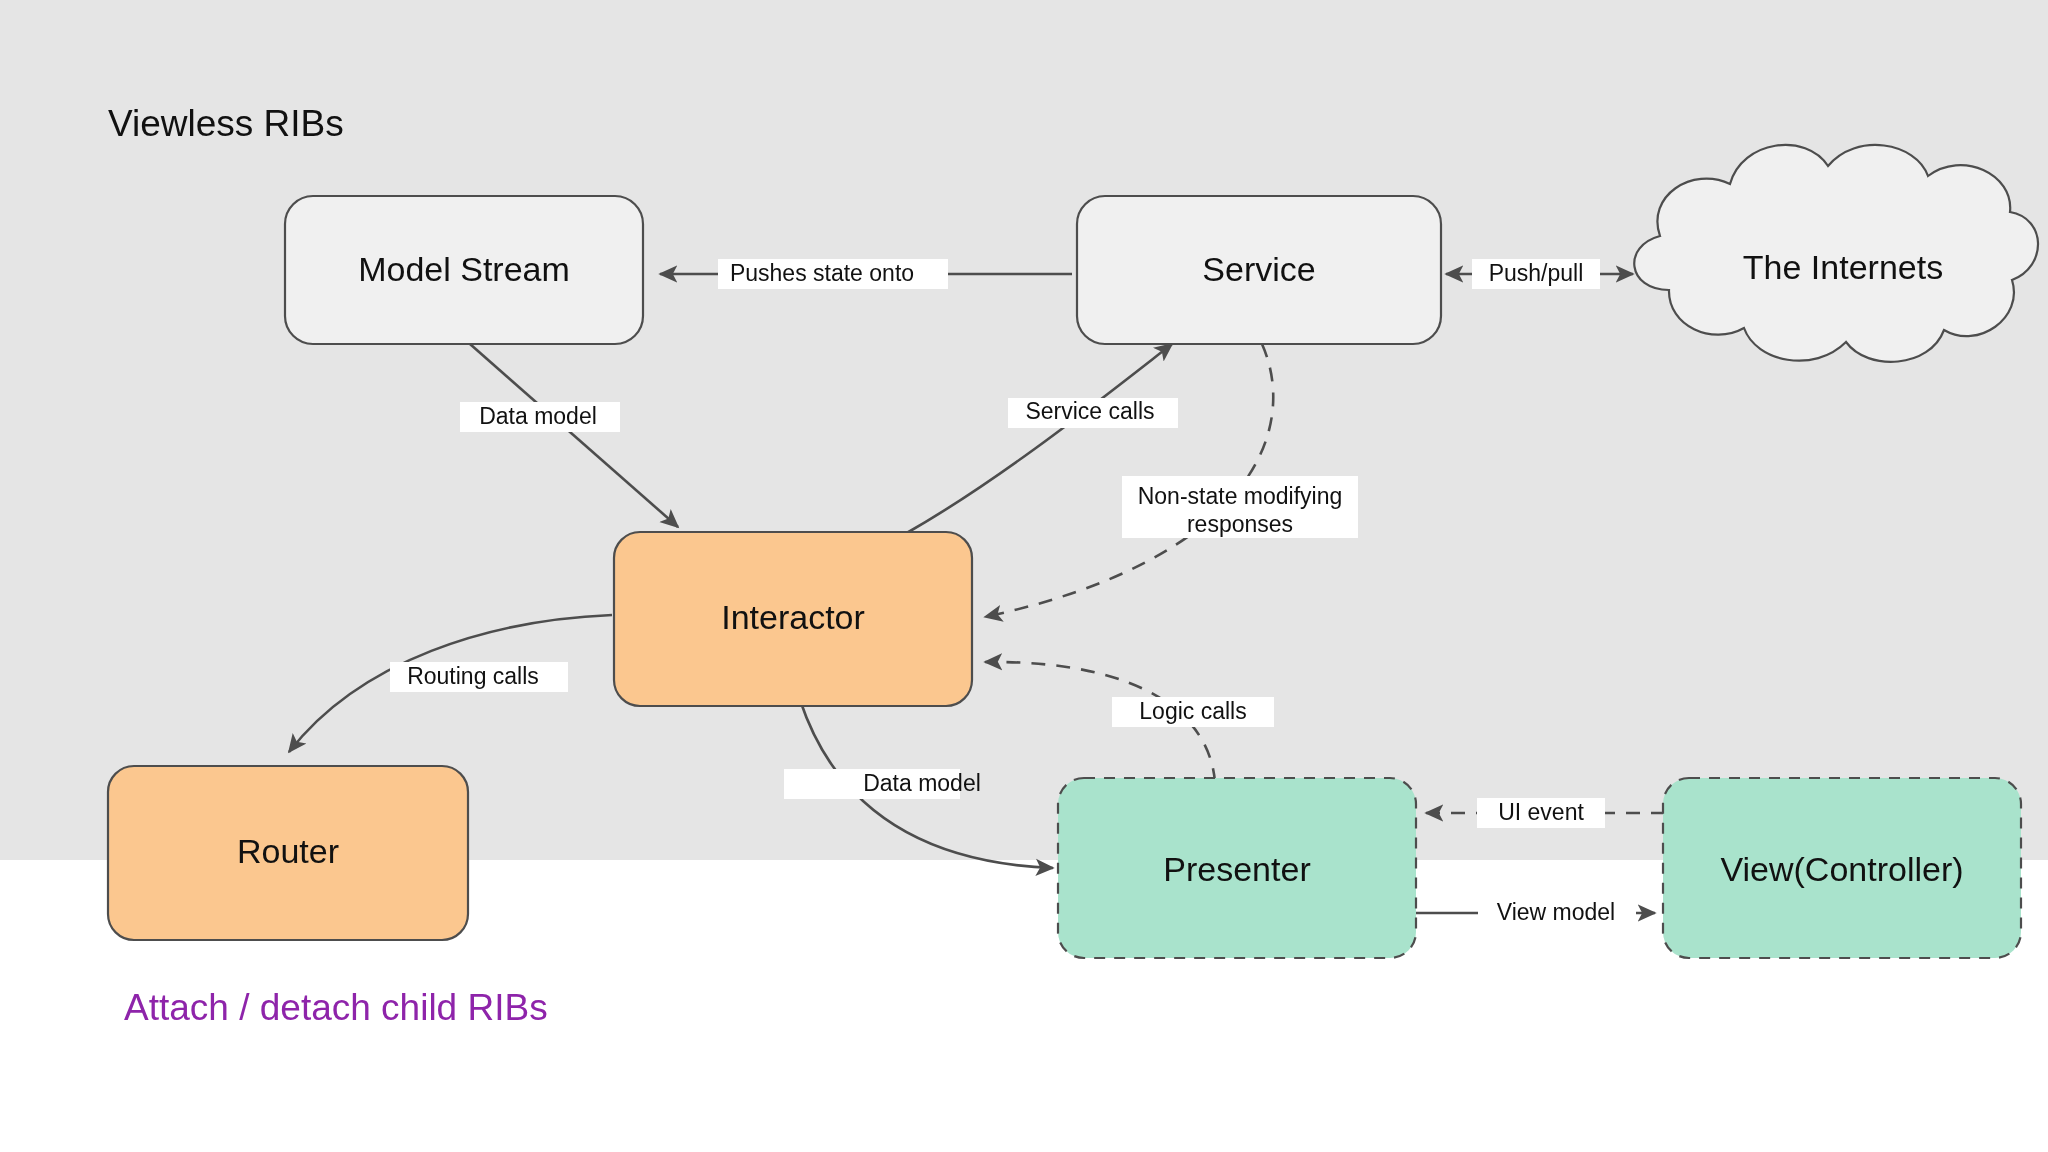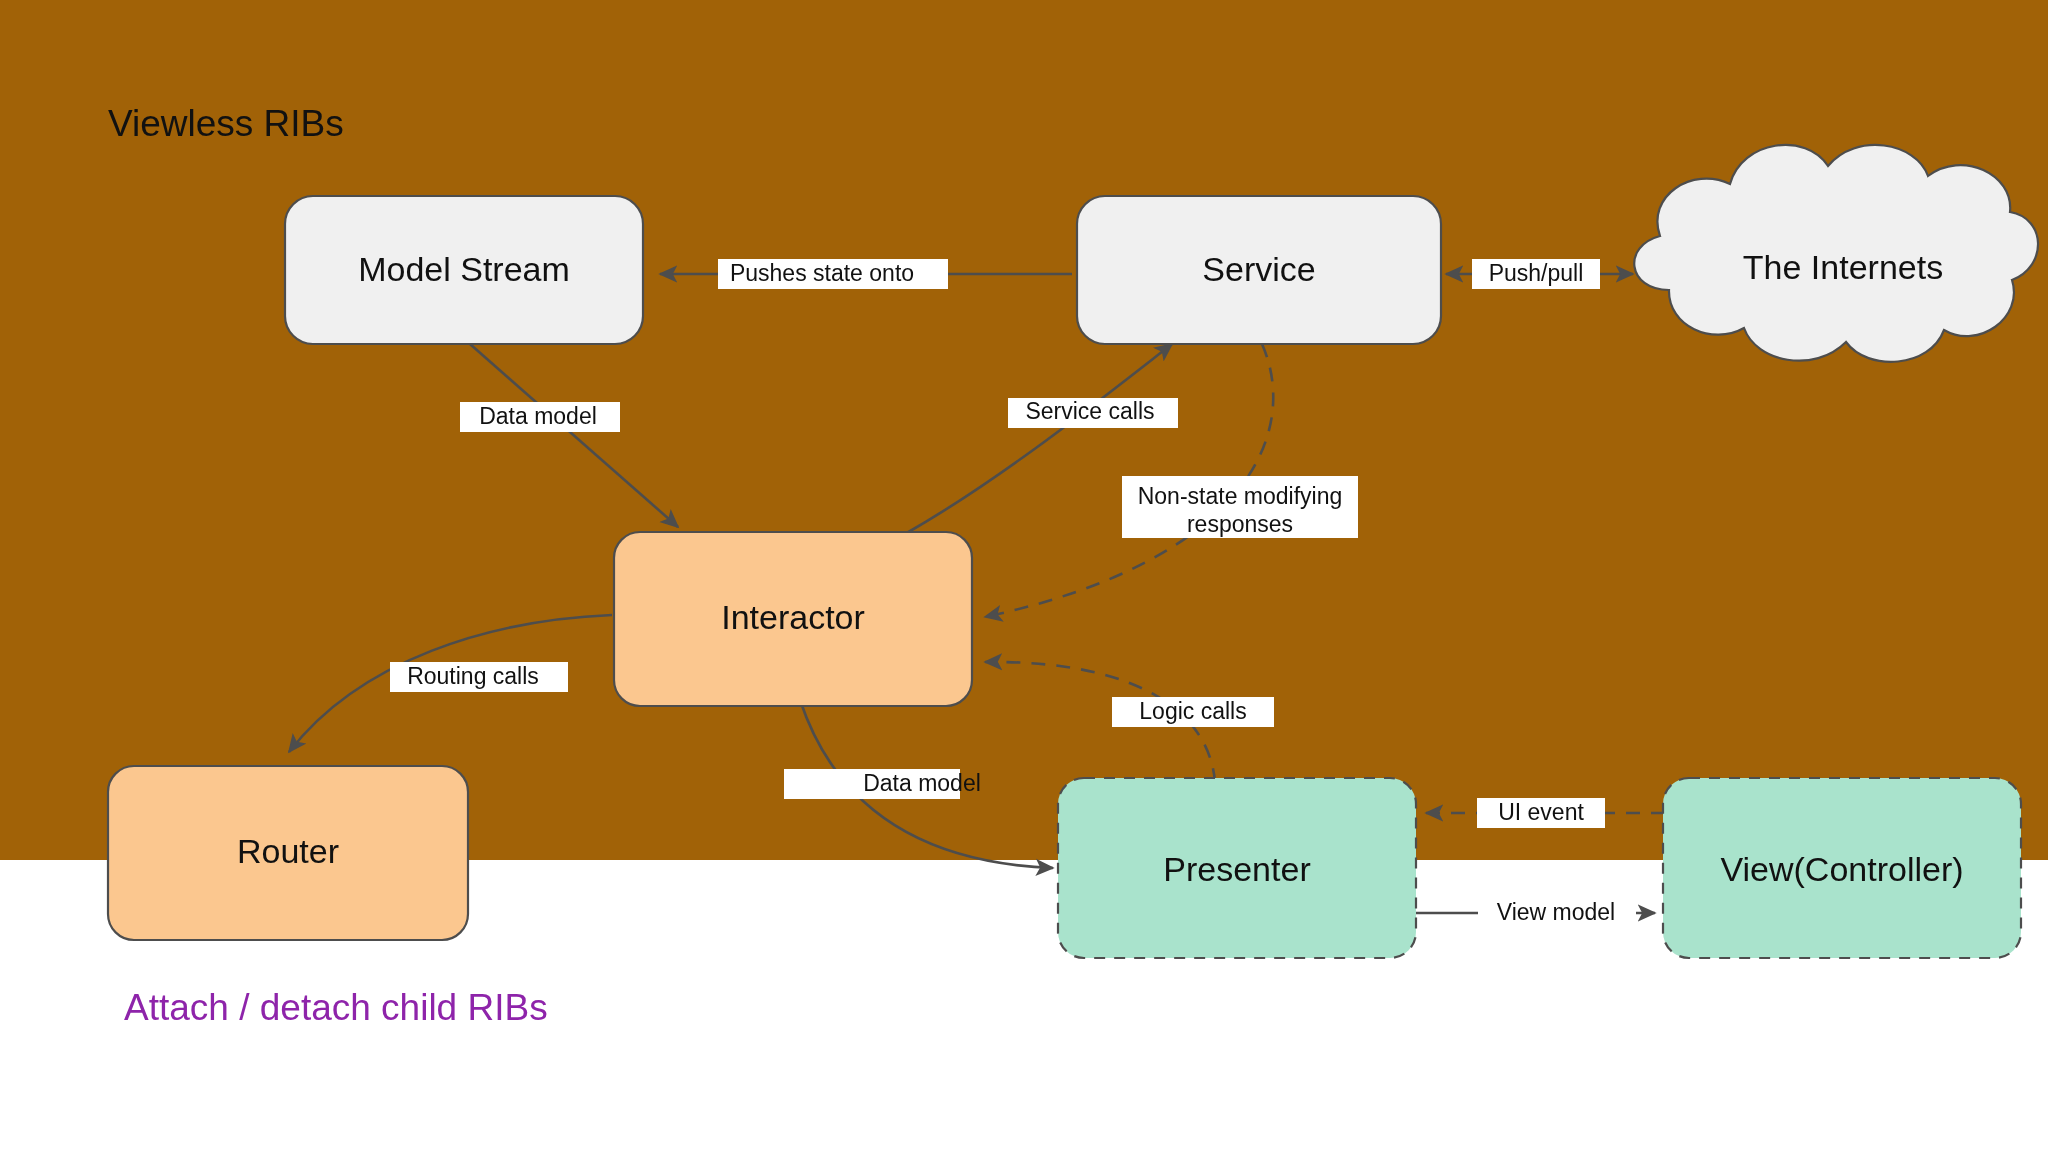--- a/index.html
+++ b/index.html
@@ -10,21 +10,21 @@
   body {
     width: 2048px;
     height: 1152px;
     overflow: hidden;
     font-family: "Liberation Sans", sans-serif;
   }
   #canvas {
     position: relative;
     width: 2048px;
     height: 860px;
-    background: #a16207;
+    background: #e5e5e5;
   }
   svg.diagram {
     position: absolute;
     top: 0;
     left: 0;
     width: 2048px;
     height: 1152px;
   }
   .node-shape {
     stroke: #4d4d4d;

